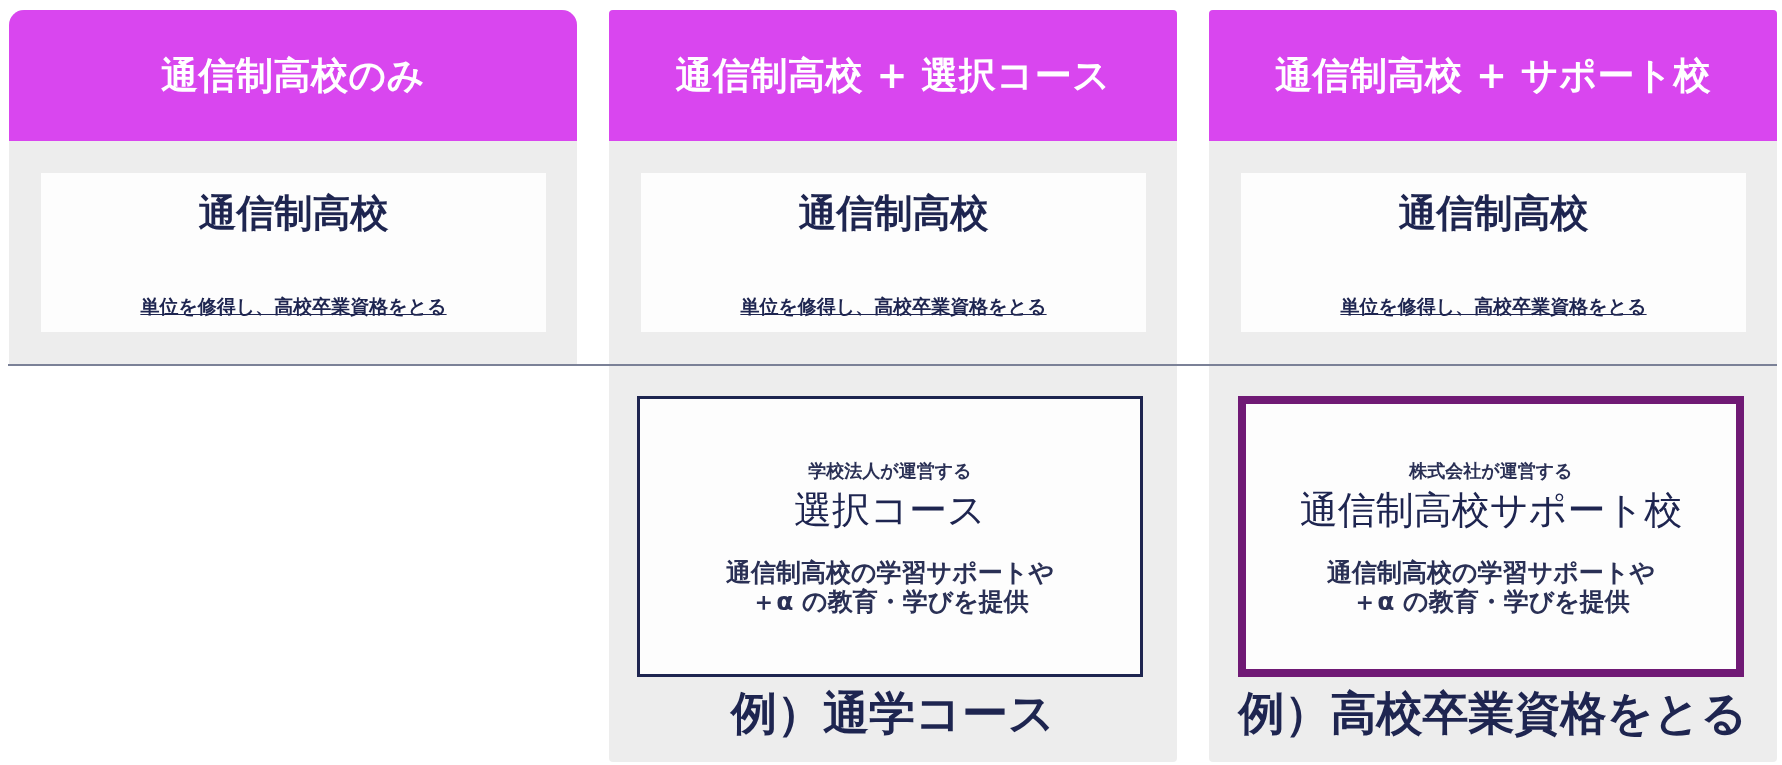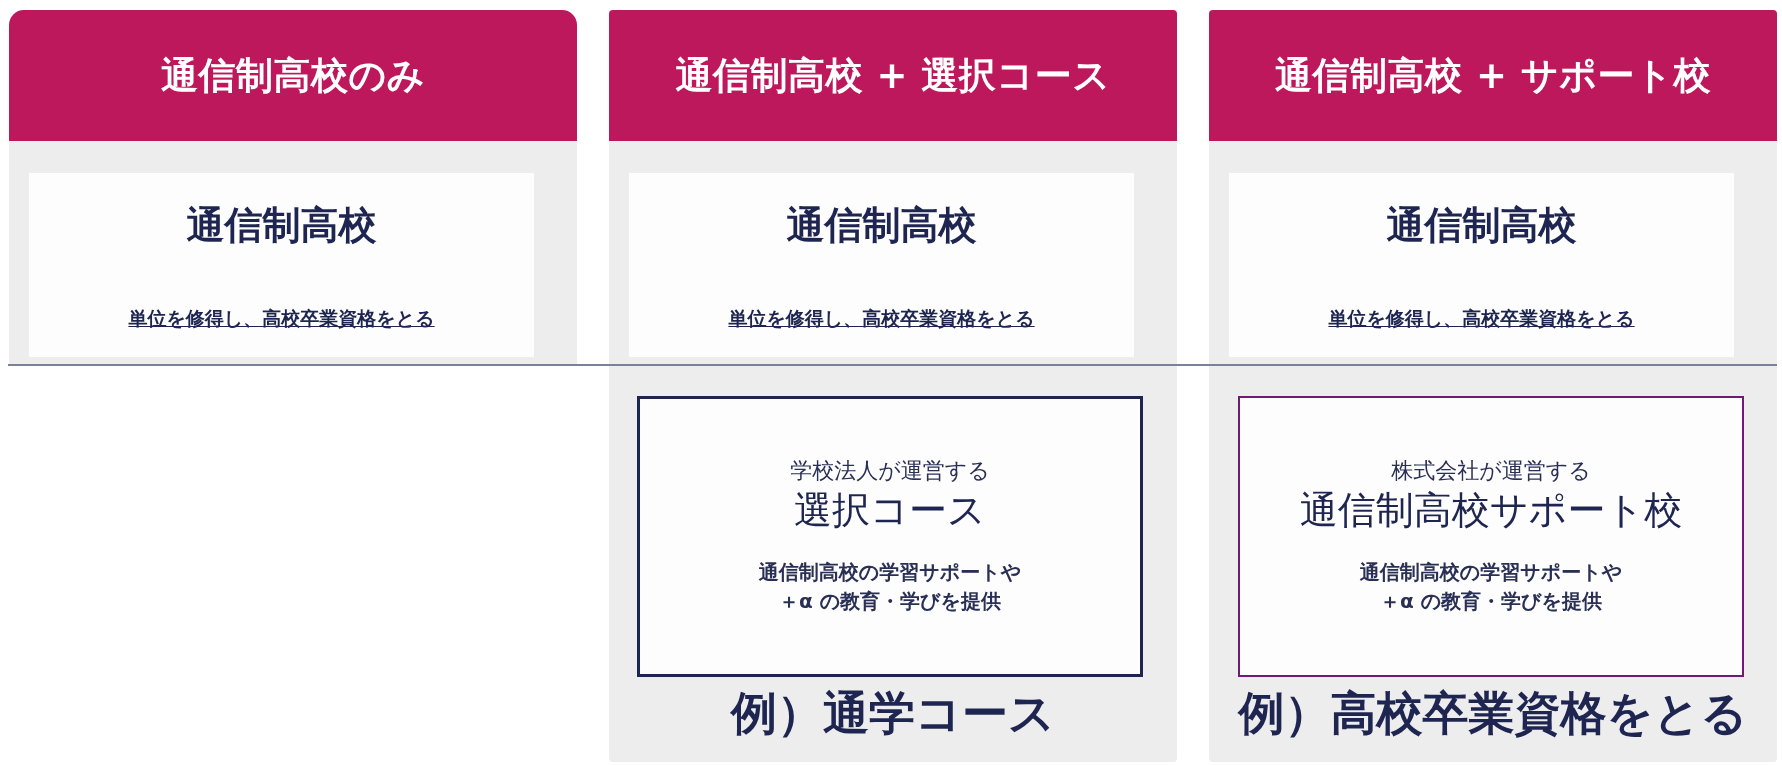--- a/index.html
+++ b/index.html
@@ -13,47 +13,47 @@
       position: absolute; top: 10px;
       background: #ededed;
       border-radius: 4px;
       overflow: hidden;
     }
     .col.c1 { left: 9px; width: 568px; height: 355px; border-radius: 15px 15px 0 0; }
     .col.c2 { left: 609px; width: 568px; height: 752px; }
     .col.c3 { left: 1209px; width: 568px; height: 752px; }
     .col-header {
       position: absolute; left: 0; top: 0; width: 100%; height: 131px;
-      background: #be185d;
+      background: #d946ef;
       display: flex; align-items: center; justify-content: center;
       color: #ffffff; font-weight: bold; font-size: 37px; letter-spacing: 0.5px;
       white-space: nowrap;
     }
     .school-box {
-      position: absolute; left: 20px; top: 163px; width: 505px; height: 184px;
+      position: absolute; left: 32px; top: 163px; width: 505px; height: 159px;
       background: #fdfdfd;
       display: flex; flex-direction: column; align-items: center; justify-content: center; gap: 48px;
     }
     .school-title { font-size: 38px; font-weight: bold; color: #1e2550; line-height: 44px; margin-top: 4px; }
     .school-sub { font-size: 19px; font-weight: bold; color: #1e2550; line-height: 26px; margin-top: 10px; text-decoration: underline; }
     .divider {
       position: absolute; left: 8px; top: 364px; width: 1769px; height: 2px;
       background: #7b8197;
     }
     .option-box {
       position: absolute; top: 386px; width: 506px; height: 281px;
       background: #fdfdfd;
       display: flex; flex-direction: column; align-items: center; justify-content: center;
       text-align: center; box-sizing: border-box;
     }
     .c2 .option-box { left: 28px; border: 3px solid #1e2550; }
-    .c3 .option-box { left: 29px; border: 2px solid #701a75; }
-    .opt-label { font-size: 22px; font-weight: normal; line-height: 26px; color: #2a3055; }
+    .c3 .option-box { left: 29px; border: 8px solid #701a75; }
+    .opt-label { font-size: 18px; font-weight: bold; line-height: 26px; color: #2a3055; }
     .opt-title { font-size: 38px; font-weight: normal; line-height: 48px; margin-top: 2px; color: #1e2550; }
-    .opt-desc { font-size: 20px; font-weight: bold; line-height: 29px; margin-top: 24px; color: #2a3055; }
+    .opt-desc { font-size: 25px; font-weight: bold; line-height: 29px; margin-top: 24px; color: #2a3055; }
     .example {
       position: absolute; left: 0; top: 676px; width: 100%; height: 56px;
       display: flex; align-items: center; justify-content: center;
       font-size: 46px; font-weight: bold; color: #1e2550; white-space: nowrap;
     }
   </style>
 </head>
 <body>
 
 <div class="col c1">

